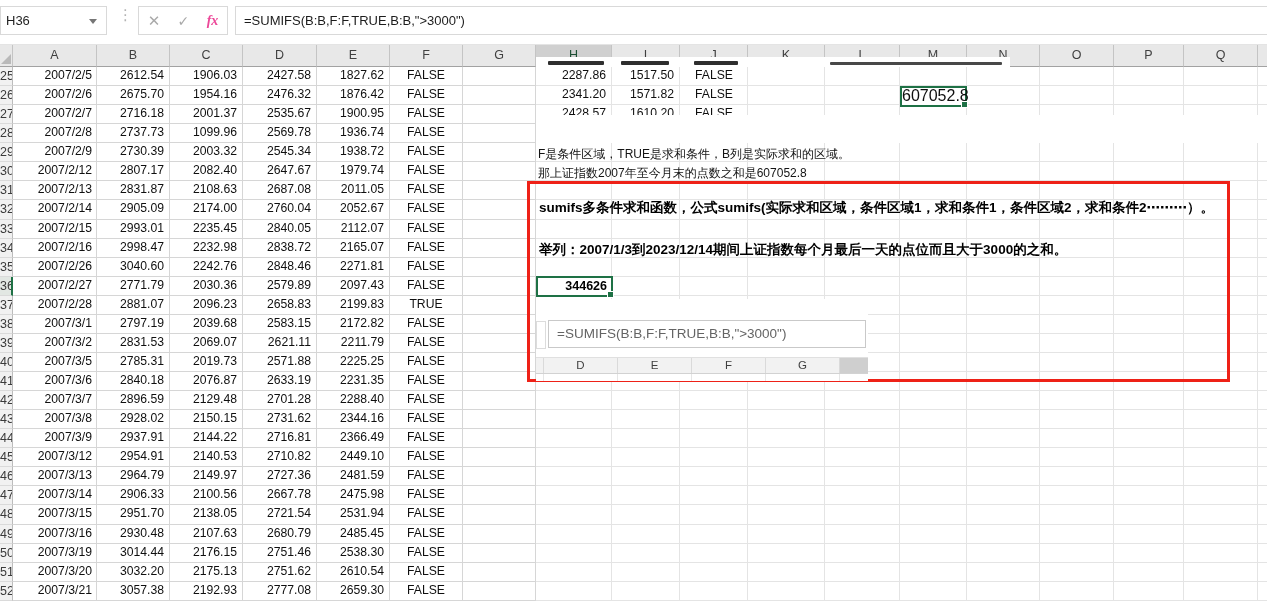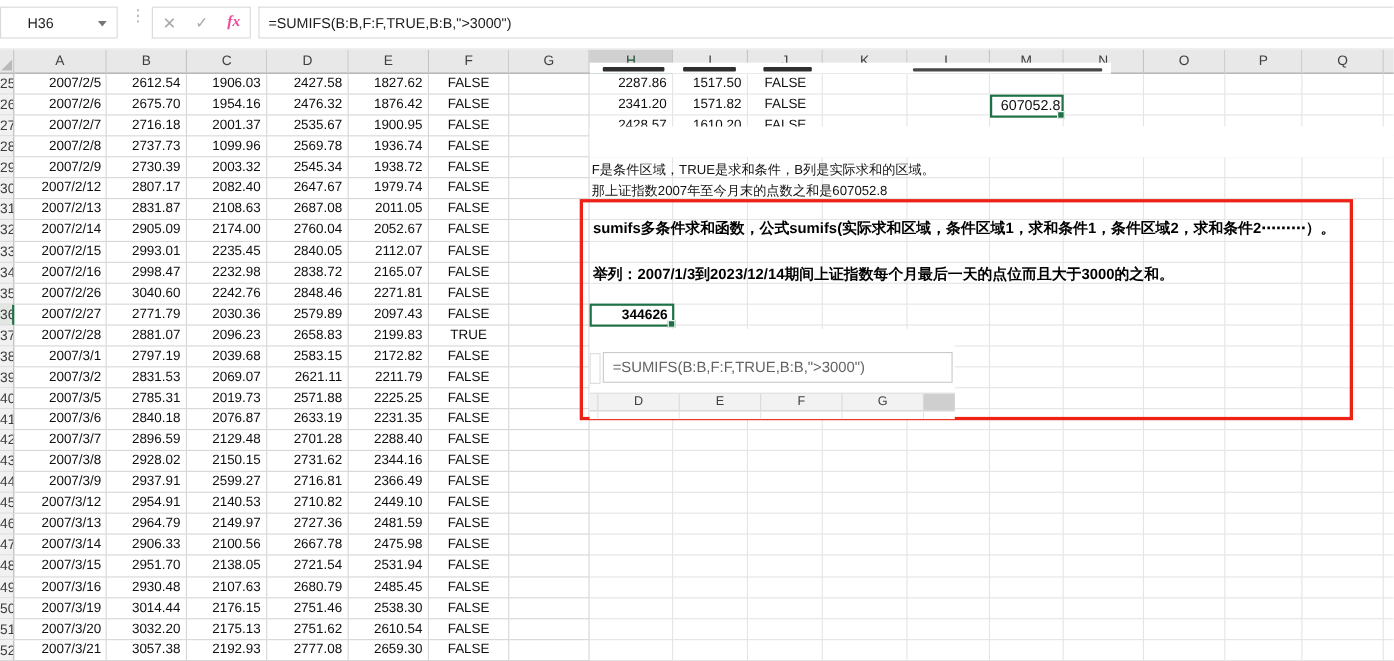--- a/index.html
+++ b/index.html
@@ -4,21 +4,21 @@
 <style>
   html,body{margin:0;padding:0;}
   body{
     width:1267px;height:601px;overflow:hidden;position:relative;
     background:#fff;font-family:"Liberation Sans","DejaVu Sans",sans-serif;
     -webkit-font-smoothing:antialiased;
   }
   
   .topbar{position:absolute;left:0;top:0;width:1267px;height:44px;background:#fff;border-bottom:1px solid #e4e4e4;z-index:10;}
   .namebox{position:absolute;left:0;top:6px;width:107px;height:29px;border:1px solid #d9d9d9;background:#fff;box-sizing:border-box;}
-  .namebox .txt{position:absolute;left:24px;top:0;line-height:27px;font-size:13px;color:#1f1f1f;text-align:center;}
+  .namebox .txt{position:absolute;left:5px;top:0;line-height:27px;font-size:13px;color:#1f1f1f;text-align:center;}
   .nb-arrow{position:absolute;right:9px;top:12px;width:0;height:0;border-left:4px solid transparent;border-right:4px solid transparent;border-top:5px solid #767676;}
   .dots{position:absolute;left:118px;top:7px;color:#b3b3b3;font-size:15px;line-height:15px;letter-spacing:0;}
   .fbtns{position:absolute;left:138px;top:6px;width:90px;height:29px;border:1px solid #d9d9d9;background:#fff;box-sizing:border-box;display:flex;align-items:center;justify-content:space-around;}
   .ic-x{color:#a9a9a9;font-size:15px;}
   .ic-chk{color:#a9a9a9;font-size:14px;}
   .ic-fx{font-family:"Liberation Serif","DejaVu Serif",serif;font-style:italic;font-weight:bold;font-size:14px;color:#ec4899;}
   .fbar{position:absolute;left:235px;top:6px;width:1032px;height:29px;border:1px solid #d9d9d9;border-right:none;background:#fff;box-sizing:border-box;}
   .fbar .txt{line-height:27px;padding-left:8px;font-size:13px;color:#1c1c1c;white-space:nowrap;}
   
   .sheet{position:absolute;left:0;top:45px;width:1267px;height:556px;background:#fff;}
@@ -63,21 +63,21 @@
   .sm4{left:294px;top:5px;width:172px;height:3px;background:#484848;}
   .hrow{position:absolute;left:536px;width:212px;height:19.071px;display:flex;z-index:2;}
   .hrow:nth-of-type(1){top:67px;}
   .hrow:nth-of-type(2){top:86px;}
   .hrow:nth-of-type(3){top:105px;}
   .hc{box-sizing:border-box;height:19.071px;font-size:12.2px;color:#0f0f0f;line-height:17.5px;overflow:hidden;}
   .hc.h{width:76px;text-align:right;padding-right:6px;}
   .hc.i{width:68px;text-align:right;padding-right:6px;}
   .hc.j{width:68px;text-align:center;}
   .patch{position:absolute;left:536px;top:114.8px;width:731px;height:28.5px;background:#fff;z-index:3;}
-  .m26{position:absolute;left:900px;top:86px;width:67px;height:21px;border:2px solid #1e7145;background:#fff;box-sizing:border-box;z-index:4;font-size:13px;text-align:right;padding-right:1px;line-height:16px;color:#0f0f0f;}
+  .m26{position:absolute;left:900px;top:86px;width:67px;height:21px;border:2px solid #1e7145;background:#fff;box-sizing:border-box;z-index:4;font-size:16px;text-align:right;padding-right:1px;line-height:16px;color:#0f0f0f;}
   .handle{position:absolute;right:-3px;bottom:-3px;width:5px;height:5px;background:#1e7145;border:1px solid #fff;}
   .note{position:absolute;left:538px;height:19px;line-height:19px;font-size:12px;color:#141414;white-space:nowrap;z-index:4;}
   .note1{top:145px;}
   .note2{top:164px;}
   .redbox{position:absolute;left:527px;top:181px;width:703px;height:201px;border:3px solid #ee2117;box-sizing:border-box;z-index:5;}
   .callout{position:absolute;left:539px;font-weight:bold;font-size:13.5px;color:#000;white-space:nowrap;z-index:6;}
   .callout1{top:199px;}
   .callout2{top:241px;}
   .h36{position:absolute;left:536px;top:276px;width:77px;height:21px;border:2px solid #1e7145;background:#fff;box-sizing:border-box;z-index:6;font-size:12.5px;font-weight:600;text-align:right;padding-right:4px;line-height:16px;color:#000;}
   .mini{position:absolute;left:536px;top:299px;width:332px;height:82px;background:#fff;z-index:6;}
@@ -548,21 +548,21 @@
         <div class="c"></div>
         <div class="c"></div>
         <div class="c"></div>
         <div class="c"></div>
         <div class="c"></div>
         <div class="c"></div>
       </div>
         <div class="row">
         <div class="c">2007/3/9</div>
         <div class="c">2937.91</div>
-        <div class="c">2599.27</div>
+        <div class="c">2144.22</div>
         <div class="c">2716.81</div>
         <div class="c">2366.49</div>
         <div class="c">FALSE</div>
         <div class="c"></div>
         <div class="c"></div>
         <div class="c"></div>
         <div class="c"></div>
         <div class="c"></div>
         <div class="c"></div>
         <div class="c"></div>

